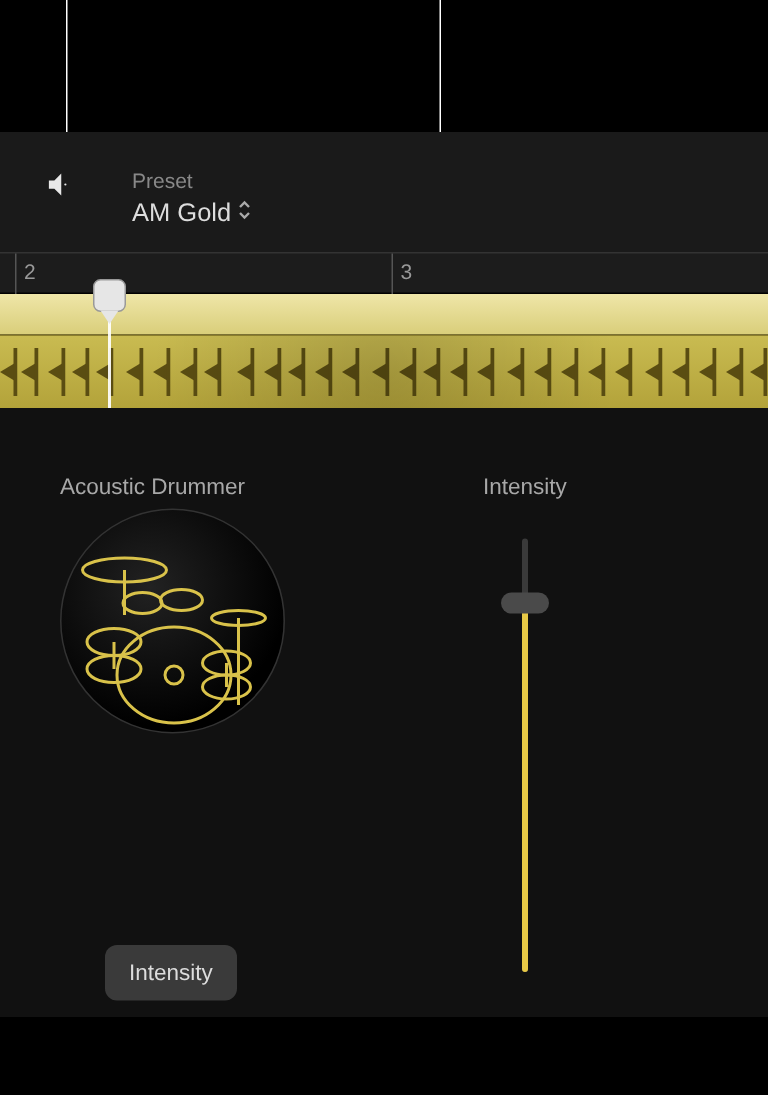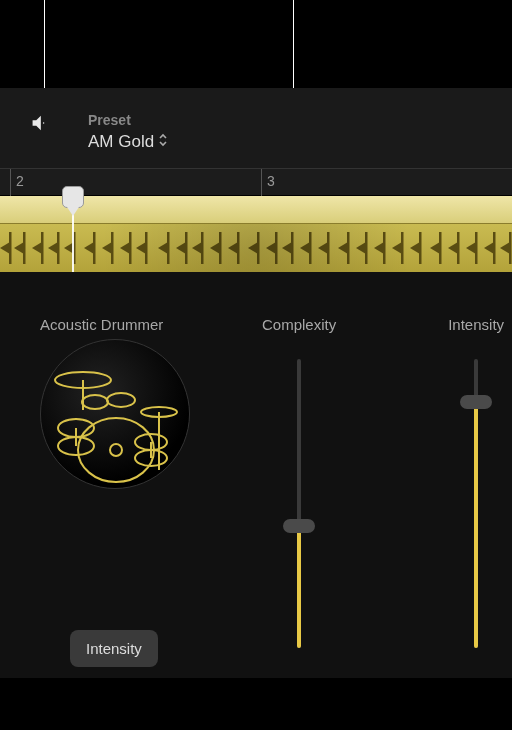--- a/index.html
+++ b/index.html
@@ -34,21 +34,20 @@
       padding: 12px 16px 0 28px;
     }
     .speaker-icon { position: absolute; top: 112px; left: 28px; }
 
     .preset-label {
       position: absolute;
       top: 112px;
       left: 88px;
       font-size: 14px;
       color: #888;
-      font-weight: bold;
     }
     .preset-value-wrap {
       position: absolute;
       top: 132px;
       left: 88px;
       display: flex;
       align-items: center;
       gap: 4px;
       cursor: pointer;
     }
@@ -437,27 +436,20 @@
           <line x1="110" y1="102" x2="110" y2="118"></line>
           <ellipse cx="110" cy="118" rx="16" ry="8"></ellipse>
           <line x1="42" y1="40" x2="42" y2="70"></line>
           <ellipse cx="80" cy="60" rx="14" ry="7"></ellipse>
           <ellipse cx="54" cy="62" rx="13" ry="7"></ellipse>
         </g>
       </svg>
     </div>
   </div>
 
-  <div class="col-slider">
-    <div class="slider-label">Complexity</div>
-    <div class="slider-track">
-      <div class="slider-fill" id="fill-complexity" style="height: 121.8px;"></div>
-      <div class="slider-thumb" id="thumb-complexity" style="bottom: 114.8px;"></div>
-    </div>
-  </div>
 
   <div class="col-slider" style="margin-left:40px;">
     <div class="slider-label">Intensity</div>
     <div class="slider-track">
       <div class="slider-fill" id="fill-intensity" style="height: 246.5px;"></div>
       <div class="slider-thumb" id="thumb-intensity" style="bottom: 239.5px;"></div>
     </div>
   </div>
 </div>
 

